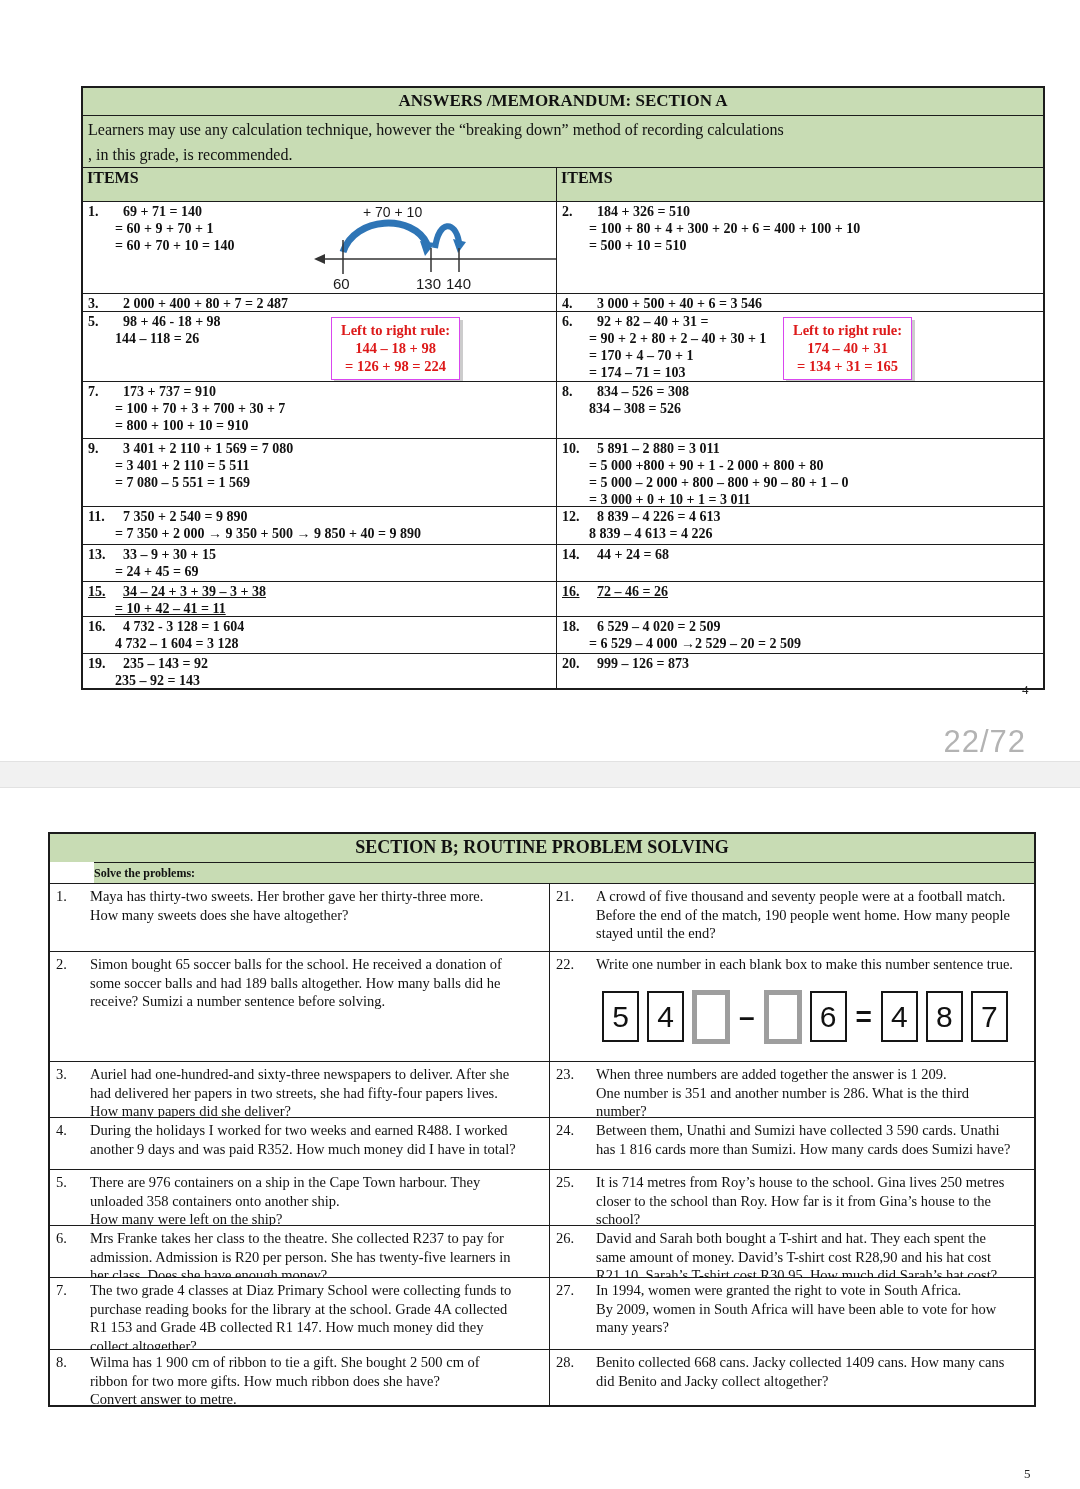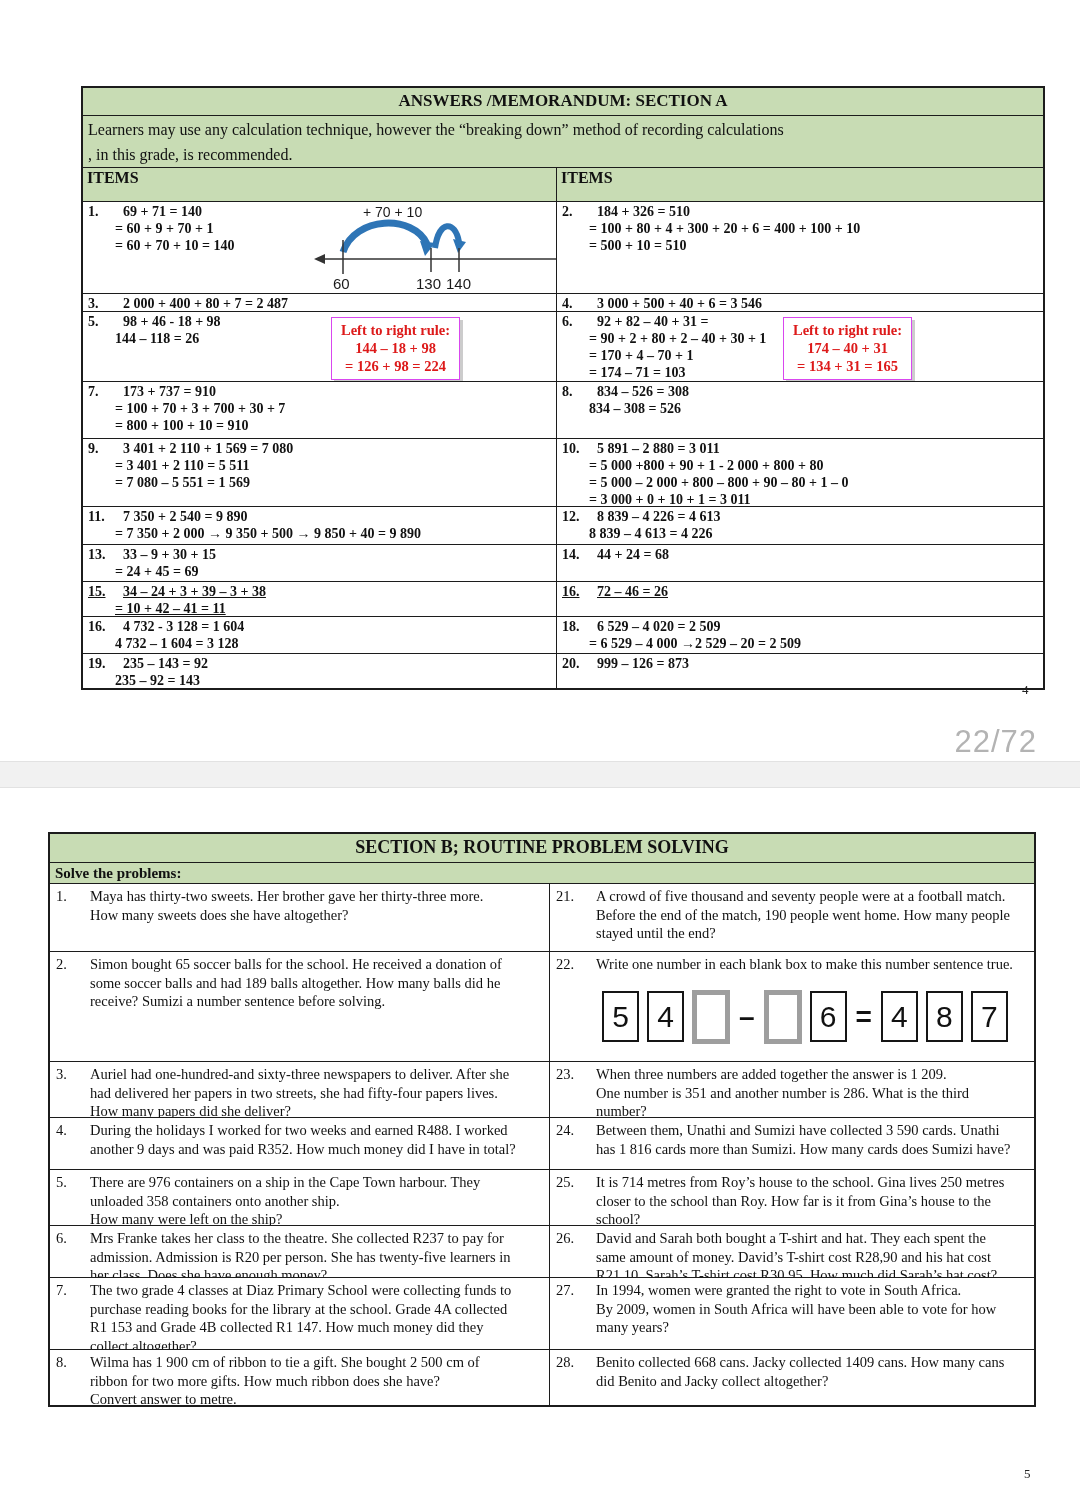--- a/index.html
+++ b/index.html
@@ -30,32 +30,32 @@
   .redbox{position:absolute;top:5px;background:#fff;border:1px solid #d946ef;
           box-shadow:3px 3px 0 #cccccc;color:var(--red);font-weight:bold;font-size:14.5px;
           text-align:center;padding:3px 9px 4px 9px;line-height:18px;white-space:nowrap;}
   .cell.left .redbox{left:248px;}
   .cell.right .redbox{left:226px;}
   .pageno{position:absolute;font-size:13px;color:#222;}
   .pageno4{left:1022px;top:682px;}
   .pageno5{left:1024px;top:1466px;}
 
   
-  .indicator{position:absolute;top:724px;right:43px;font-family:"Liberation Sans","DejaVu Sans",sans-serif;
+  .indicator{position:absolute;top:724px;right:54px;font-family:"Liberation Sans","DejaVu Sans",sans-serif;
              font-size:31px;color:var(--gray);letter-spacing:1px;text-align:right;}
   .divider{position:absolute;left:0;top:761px;width:1080px;height:27px;background:#f1f1f1;
            border-top:1px solid #e2e2e2;border-bottom:1px solid #e2e2e2;box-sizing:border-box;}
 
   
   .secb-table{position:absolute;left:48px;top:832px;width:988px;border:2px solid #1c1c1c;
               box-sizing:border-box;background:#fff;}
   .t-title2{background:var(--green);font-weight:bold;text-align:center;font-size:18px;
             height:28px;line-height:27px;box-sizing:border-box;overflow:hidden;}
-  .t-sub{background:var(--green);font-weight:bold;font-size:15px;height:21px;line-height:20px;
-         padding-left:5px;border-top:1.5px solid #1c1c1c;box-sizing:border-box;overflow:hidden;}
+  .t-sub{background:var(--green);font-weight:bold;font-size:12px;height:21px;line-height:20px;
+         border-top:1.5px solid #1c1c1c;box-sizing:border-box;overflow:hidden;margin-left:44px;}
   .p2-row{display:flex;border-top:1.5px solid #1c1c1c;box-sizing:border-box;overflow:hidden;}
   .p2-row .cell{position:relative;box-sizing:border-box;padding:3px 4px 0 6px;overflow:hidden;}
   .p2-row .cell.left{width:500px;flex:none;border-right:1.5px solid #1c1c1c;}
   .p2-row .cell.right{flex:1;}
   .p2-row .num{flex:none;font-size:14.5px;line-height:18.5px;}
   .p2-row .cell.left .num{width:34px;}
   .p2-row .cell.right .num{width:40px;}
   .p2-row .lines{flex:1;font-size:14.5px;line-height:18.5px;}
 
   .ns{display:flex;align-items:center;gap:8px;margin:16px 0 0 46px;}

